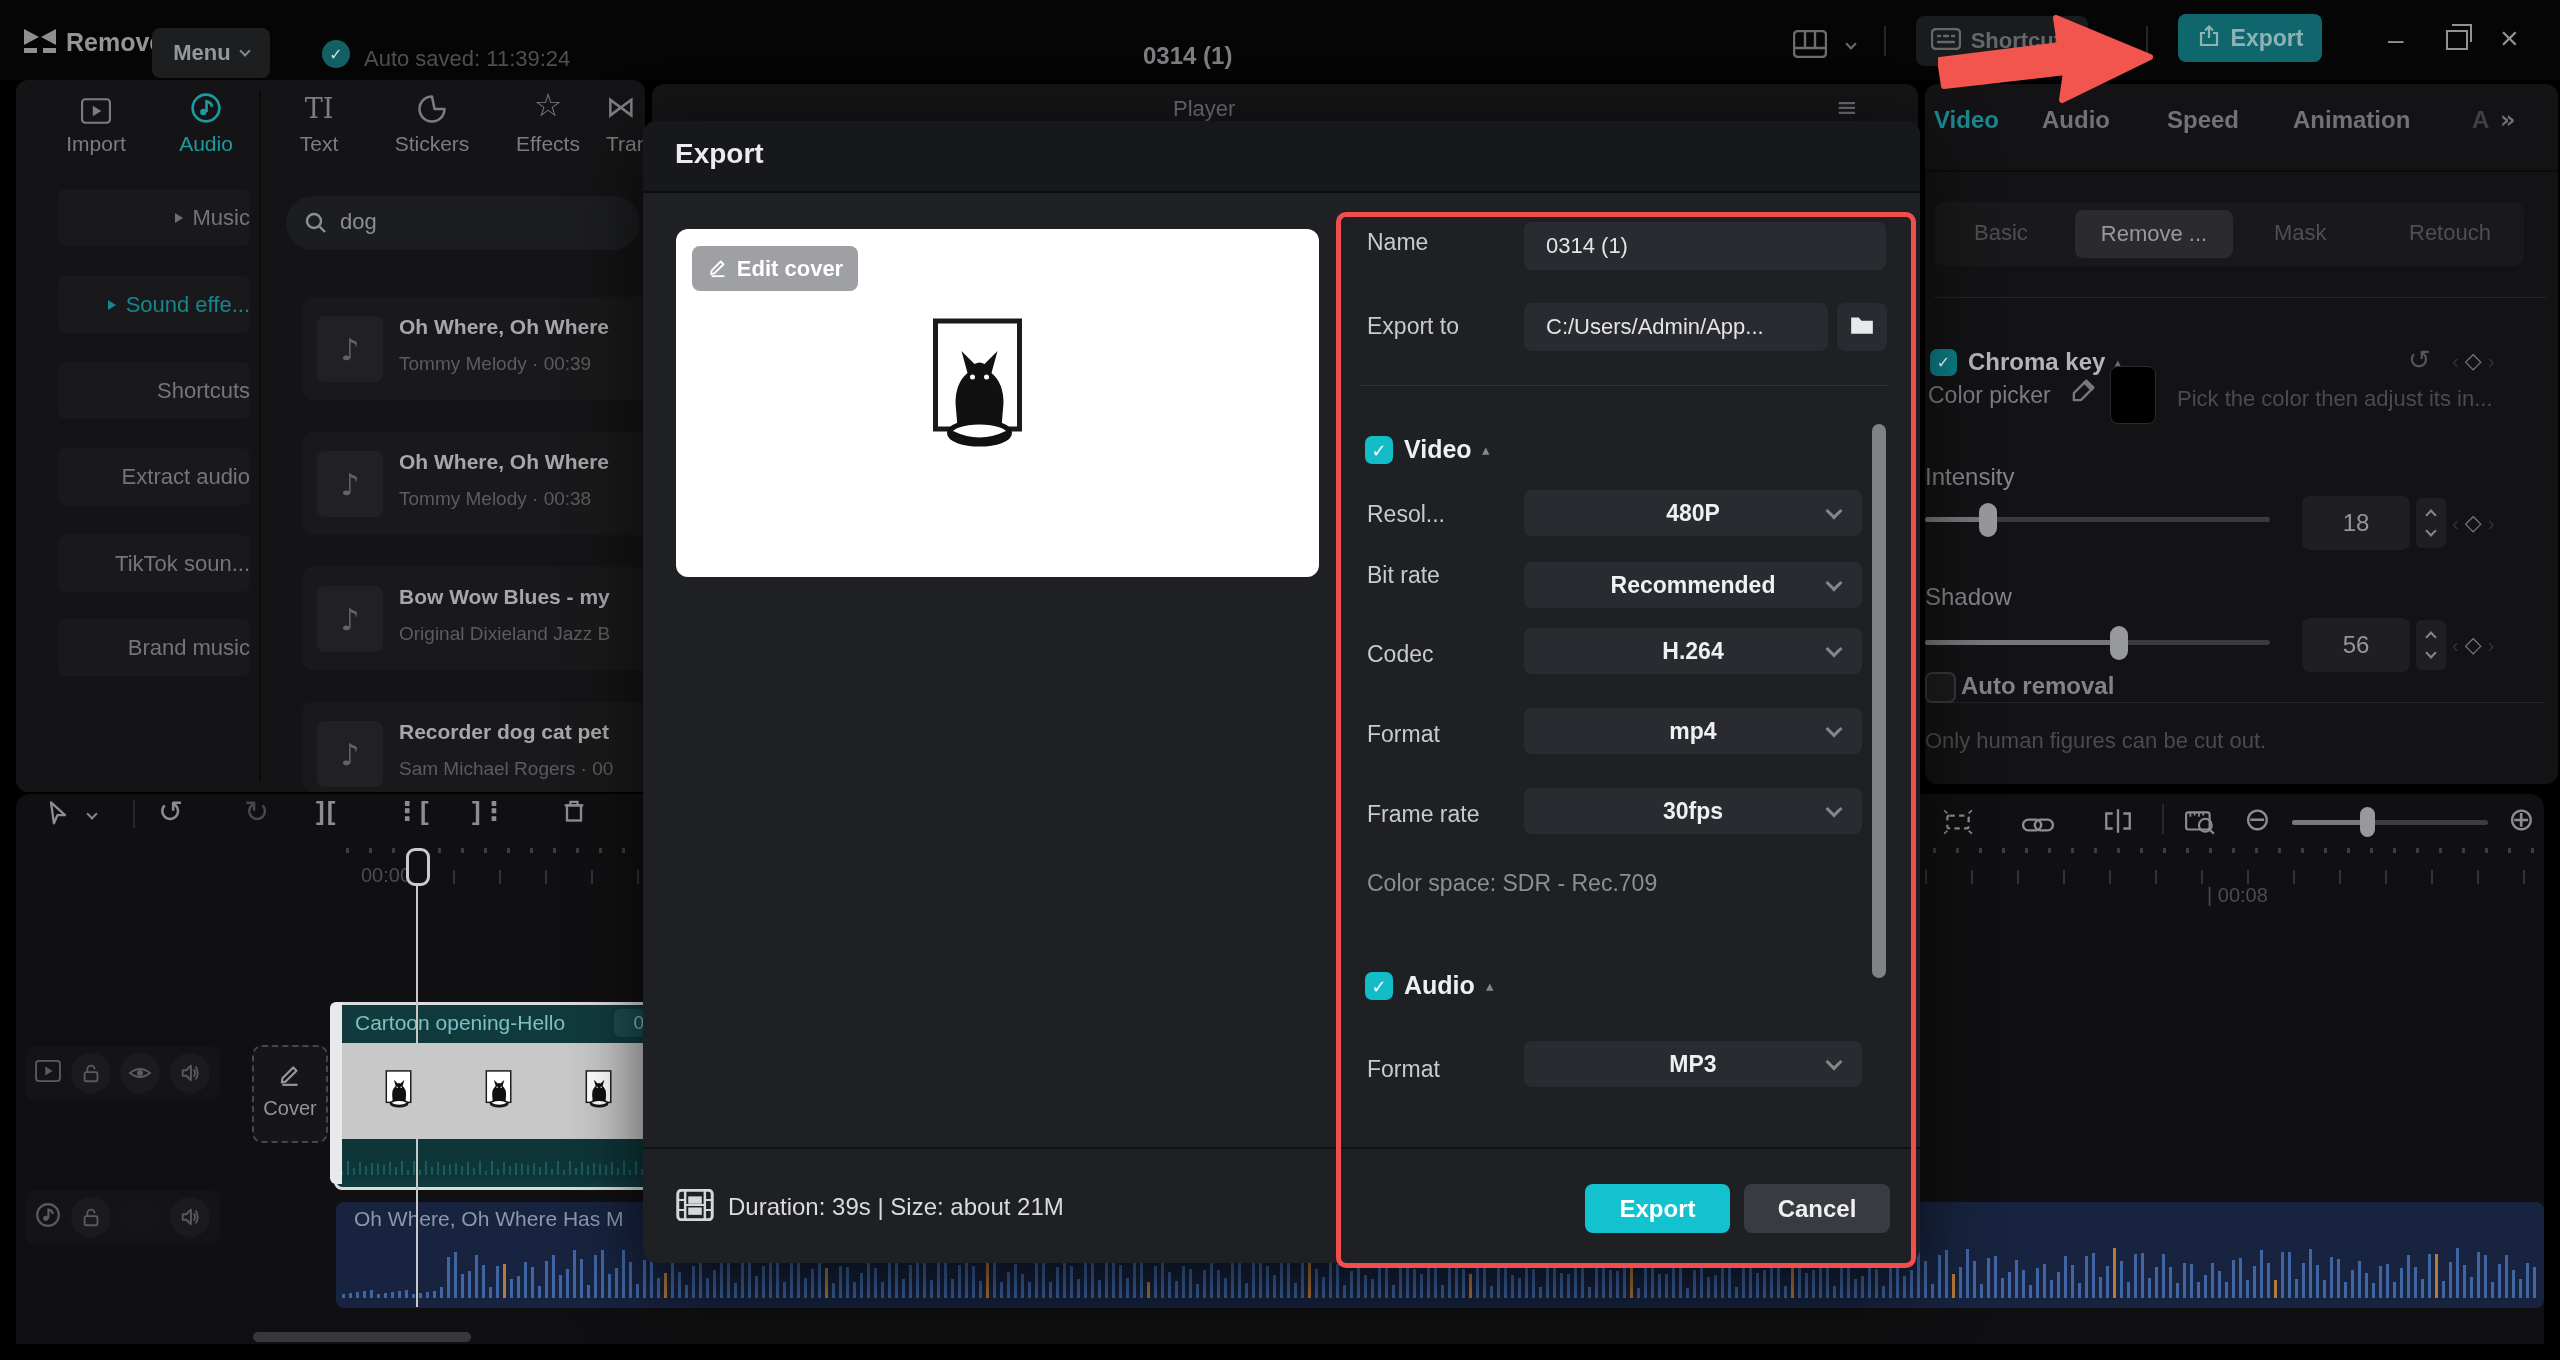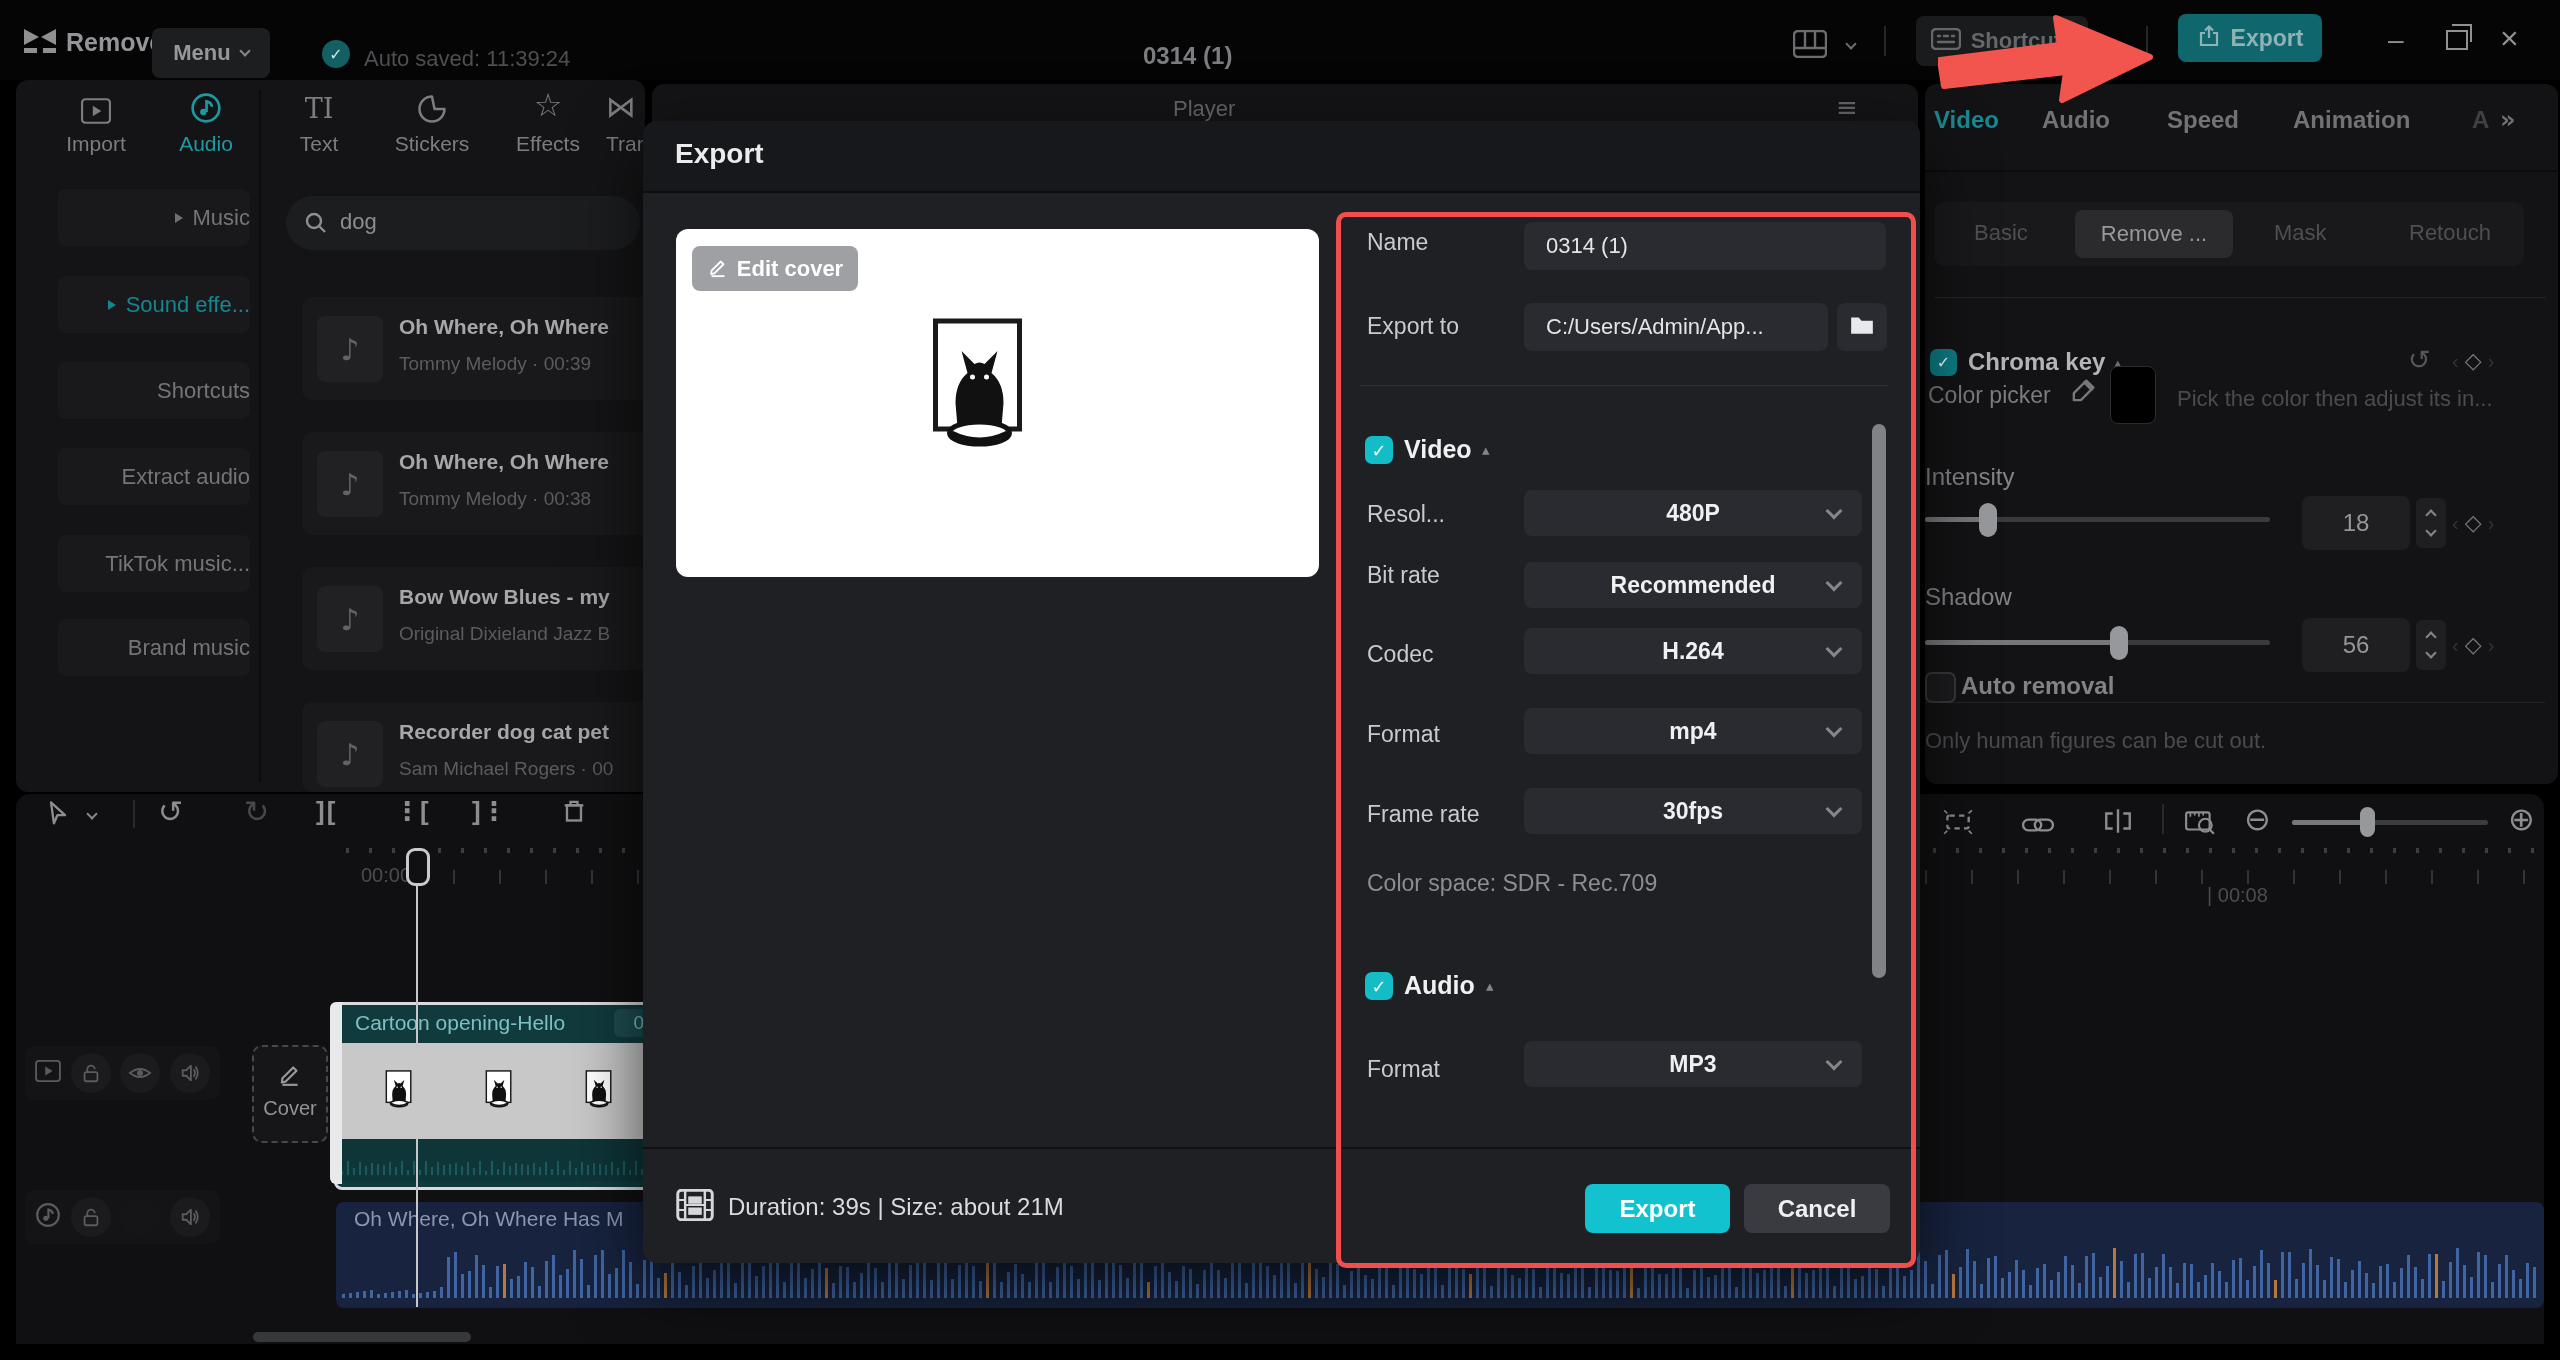--- a/index.html
+++ b/index.html
@@ -248,21 +248,21 @@
   <div class="cat" style="top:282px">
       <span class="noarr"></span>
       <span>Shortcuts</span>
     </div>
   <div class="cat" style="top:368px">
       <span class="noarr"></span>
       <span>Extract audio</span>
     </div>
   <div class="cat" style="top:455px">
       <span class="noarr"></span>
-      <span>TikTok music...</span>
+      <span>TikTok soun...</span>
     </div>
   <div class="cat" style="top:539px">
       <span class="noarr"></span>
       <span>Brand music</span>
     </div>
 
   <div class="abs" style="left:243px;top:10px;width:2px;height:692px;background:#0c0c0d"></div>
 
   <div class="abs" style="left:270px;top:116px;width:354px;height:54px;background:#1c1d1f;border-radius:27px">
     <span class="abs" style="left:18px;top:15px;color:#8d8e90"><svg width="24" height="24">

